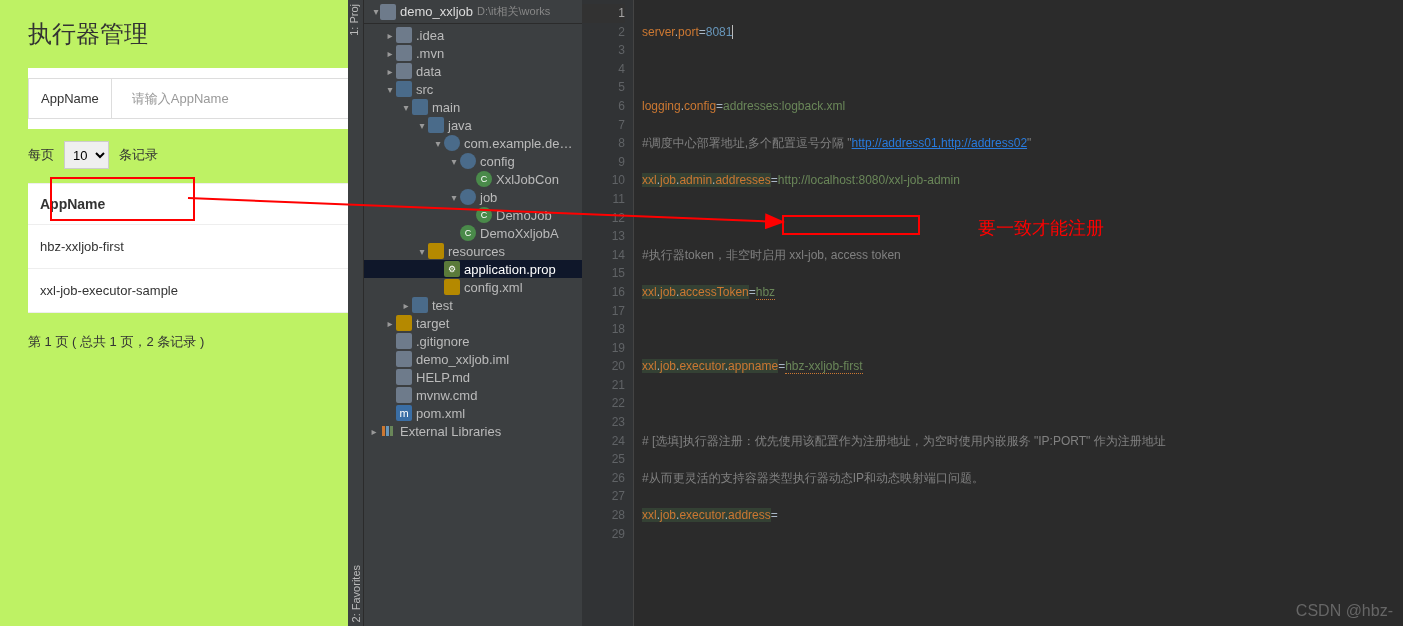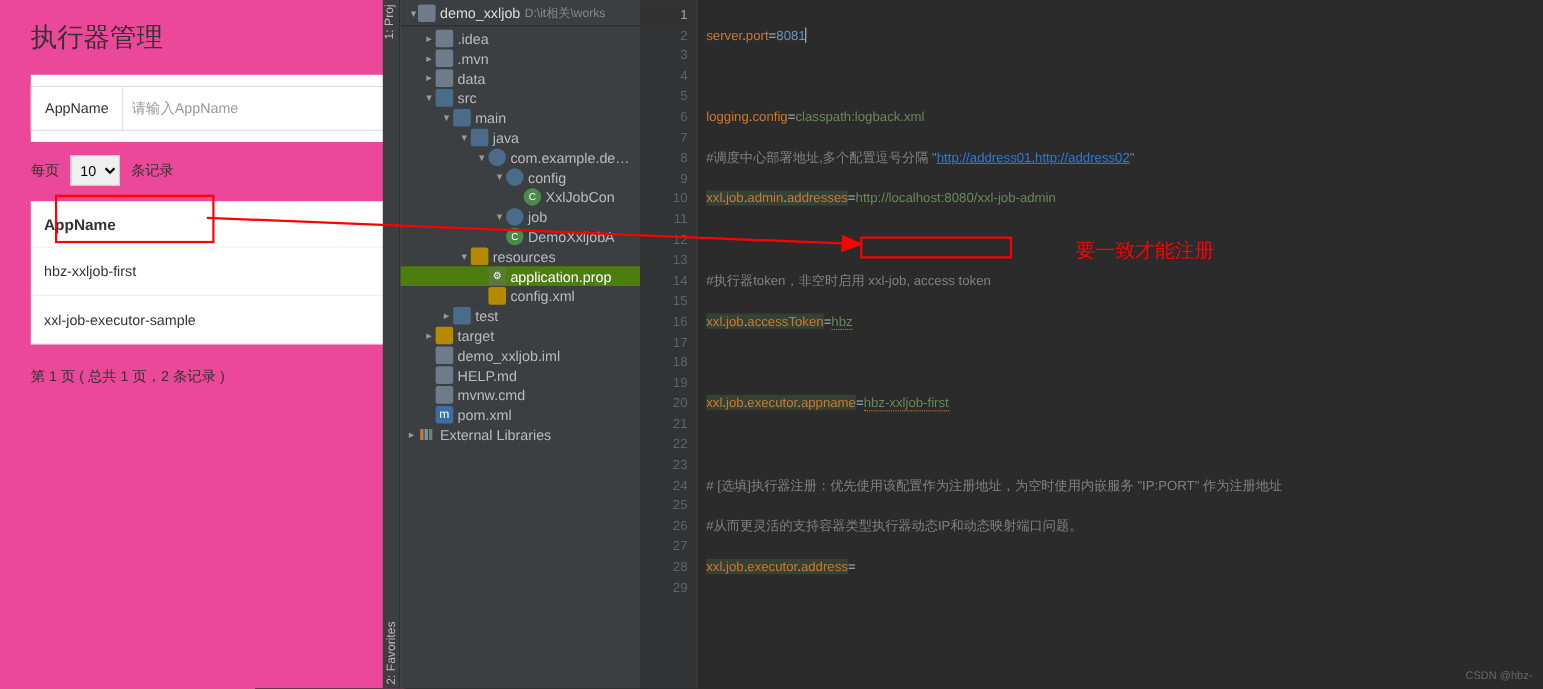--- a/index.html
+++ b/index.html
@@ -1,44 +1,44 @@
 <!DOCTYPE html>
 <html><head>
 <meta charset="utf-8">
 <style>
 *{box-sizing:border-box;margin:0;padding:0;font-family:"Microsoft YaHei",Arial,sans-serif}
 body{width:1403px;height:626px;background:#2b2b2b;overflow:hidden;position:relative}
 
 
-.mgr{position:absolute;left:0;top:0;width:368px;height:626px;background:#ec4899}
+.mgr{position:absolute;left:0;top:0;width:368px;height:626px;background:#bef264}
 .white-box{background:#fff;margin:0 14px 0 28px;padding:0}
 .mgr-title{padding:18px 0 18px 28px;font-size:24px;color:#333}
 .search-row{display:flex;align-items:center;padding:10px 0}
 .app-label{font-size:13px;color:#333;padding:12px 12px;border:1px solid #ddd;border-right:none;background:#fff}
-.app-input{flex:1;height:41px;border:1px solid #ddd;padding:0 8px;font-size:13px;color:#333;width:10px}
+.app-input{flex:1;height:41px;border:1px solid #ddd;padding:0 20px;font-size:13px;color:#333;width:10px}
 .app-input::placeholder{color:#999}
 .page-row{display:flex;align-items:center;gap:10px;padding:12px 0 14px 28px;font-size:13px;color:#333}
 .page-select{height:28px;border:1px solid #ccc;padding:0 4px;font-size:13px}
 .tbl{width:100%;border-collapse:collapse}
 .tbl th{text-align:left;padding:12px 12px;border-top:1px solid #eee;border-bottom:1px solid #eee;font-size:14px;font-weight:bold;color:#333}
 .tbl td{padding:14px 12px;border-bottom:1px solid #eee;font-size:13px;color:#333}
 .red-box{position:absolute;left:50px;top:177px;width:145px;height:44px;border:2px solid #ff0000;pointer-events:none}
 .footer{padding:20px 0 0 28px;font-size:13px;color:#333}
 
 
 .proj{position:absolute;left:364px;top:0;width:218px;height:626px;background:#3c3f41;color:#bbbbbb;font-size:13px;overflow:hidden}
 .side-tab{position:absolute;left:348px;top:0;width:16px;height:626px;background:#3c3f41;border-right:1px solid #2b2b2b}
 .side-tab span{writing-mode:vertical-rl;transform:rotate(180deg);font-size:11px;color:#bbb;display:block;margin-top:4px}
 .side-tab .fav{position:absolute;bottom:4px;left:2px;writing-mode:vertical-rl;transform:rotate(180deg);font-size:11px;color:#bbb}
 .proj-top{display:flex;align-items:center;height:24px;padding:0 4px;background:#3c3f41;border-bottom:1px solid #2b2b2b}
 .proj-top .bold{color:#dcdcdc;font-weight:normal}
 .proj-top .path{color:#888;font-size:11px;margin-left:4px;white-space:nowrap;overflow:hidden}
 .tree{padding:2px 0}
 .row{display:flex;align-items:center;height:18px;padding-right:2px;white-space:nowrap;cursor:pointer}
-.row.sel{background:#4d7c0f;color:#fff}
+.row.sel{background:#0f172a;color:#fff}
 .arrow{width:12px;text-align:center;color:#999;font-size:10px}
 .ico{width:16px;height:16px;margin-right:4px;display:inline-flex;align-items:center;justify-content:center;font-size:11px;border-radius:2px}
 .ico-folder{background:#6e7b8b}
 .ico-folder-o{background:#b58900}
 .ico-folder-src{background:#4a6b8a}
 .ico-pkg{background:#4a6b8a;border-radius:50%}
 .ico-class{background:#4a8a4a;border-radius:50%}
 .ico-class::after{content:"C";color:#fff;font-size:9px}
 .ico-prop{background:#5a7a3a}
 .ico-prop::after{content:"⚙";color:#fff;font-size:9px}
@@ -66,21 +66,21 @@
 
 .etabs{position:absolute;left:582px;top:0;height:6px;right:0;background:#3c3f41}
 .etabs .active{position:absolute;left:50px;top:0;width:200px;height:3px;background:#4a88c7}
 
 
 .arrow-line{position:absolute;left:188px;top:198px;width:738px;height:40px;pointer-events:none}
 .arrow-line svg{width:100%;height:100%;overflow:visible}
 .red-box2{position:absolute;left:782px;top:215px;width:138px;height:20px;border:2px solid #ff0000;pointer-events:none}
 .red-text{position:absolute;left:978px;top:216px;color:#ff0000;font-size:18px}
 
-.watermark{position:absolute;right:10px;bottom:6px;color:#666;font-size:10px}
+.watermark{position:absolute;right:10px;bottom:6px;color:#666;font-size:16px}
 </style>
 </head>
 <body>
 
 <div class="mgr">
   <div class="mgr-title">执行器管理</div>
   <div class="white-box">
     <div class="search-row">
       <span class="app-label">AppName</span>
       <input class="app-input" placeholder="请输入AppName" style="">
@@ -168,20 +168,25 @@
     <div class="row pad7">
         <span class="arrow"></span>
         <span class="ico ico-class"></span>
         <span>XxlJobCon</span>
       </div>
     <div class="row pad6">
         <span class="arrow">▾</span>
         <span class="ico ico-pkg"></span>
         <span>job</span>
       </div>
+    <div class="row pad7">
+        <span class="arrow"></span>
+        <span class="ico ico-class"></span>
+        <span>DemoJob</span>
+      </div>
     <div class="row pad6">
         <span class="arrow"></span>
         <span class="ico ico-class"></span>
         <span>DemoXxljobA</span>
       </div>
     <div class="row pad4">
         <span class="arrow">▾</span>
         <span class="ico ico-folder-o"></span>
         <span>resources</span>
       </div>
@@ -197,20 +202,25 @@
       </div>
     <div class="row pad3">
         <span class="arrow">▸</span>
         <span class="ico ico-folder-src"></span>
         <span>test</span>
       </div>
     <div class="row pad2">
         <span class="arrow">▸</span>
         <span class="ico ico-folder-o"></span>
         <span>target</span>
+      </div>
+    <div class="row pad2">
+        <span class="arrow"></span>
+        <span class="ico ico-txt"></span>
+        <span>.gitignore</span>
       </div>
     <div class="row pad2">
         <span class="arrow"></span>
         <span class="ico ico-txt"></span>
         <span>demo_xxljob.iml</span>
       </div>
     <div class="row pad2">
         <span class="arrow"></span>
         <span class="ico ico-txt"></span>
         <span>HELP.md</span>
@@ -270,21 +280,21 @@
       <div>24</div>
       <div>25</div>
       <div>26</div>
       <div>27</div>
       <div>28</div>
       <div>29</div>
   </div>
   <div class="code">
 <div class="ln"><span class="c-k">server</span><span class="c-op">.</span><span class="c-k">port</span><span class="c-op">=</span><span class="c-n">8081</span><span class="caret"></span></div>
 <div class="ln"></div>
-<div class="ln"><span class="c-k">logging</span><span class="c-op">.</span><span class="c-k">config</span><span class="c-op">=</span><span class="c-s">classpath:logback.xml</span></div>
+<div class="ln"><span class="c-k">logging</span><span class="c-op">.</span><span class="c-k">config</span><span class="c-op">=</span><span class="c-s">addresses:logback.xml</span></div>
 <div class="ln"><span class="c-c">#调度中心部署地址,多个配置逗号分隔 "</span><span class="c-link">http://address01,http://address02</span><span class="c-c">"</span></div>
 <div class="ln"><span class="hl-key"><span class="c-k">xxl</span><span class="c-op">.</span><span class="c-k">job</span><span class="c-op">.</span><span class="c-k">admin</span><span class="c-op">.</span><span class="c-k">addresses</span></span><span class="c-op">=</span><span class="c-s">http://localhost:8080/xxl-job-admin</span></div>
 <div class="ln"></div>
 <div class="ln"><span class="c-c">#执行器token，非空时启用 xxl-job, access token</span></div>
 <div class="ln"><span class="hl-key"><span class="c-k">xxl</span><span class="c-op">.</span><span class="c-k">job</span><span class="c-op">.</span><span class="c-k">accessToken</span></span><span class="c-op">=</span><span class="c-s ul-err">hbz</span></div>
 <div class="ln"></div>
 <div class="ln"><span class="hl-key"><span class="c-k">xxl</span><span class="c-op">.</span><span class="c-k">job</span><span class="c-op">.</span><span class="c-k">executor</span><span class="c-op">.</span><span class="c-k">appname</span></span><span class="c-op">=</span><span class="c-s ul-err">hbz-xxljob-first</span></div>
 <div class="ln"></div>
 <div class="ln"><span class="c-c"># [选填]执行器注册：优先使用该配置作为注册地址，为空时使用内嵌服务 "IP:PORT" 作为注册地址</span></div>
 <div class="ln"><span class="c-c">#从而更灵活的支持容器类型执行器动态IP和动态映射端口问题。</span></div>

